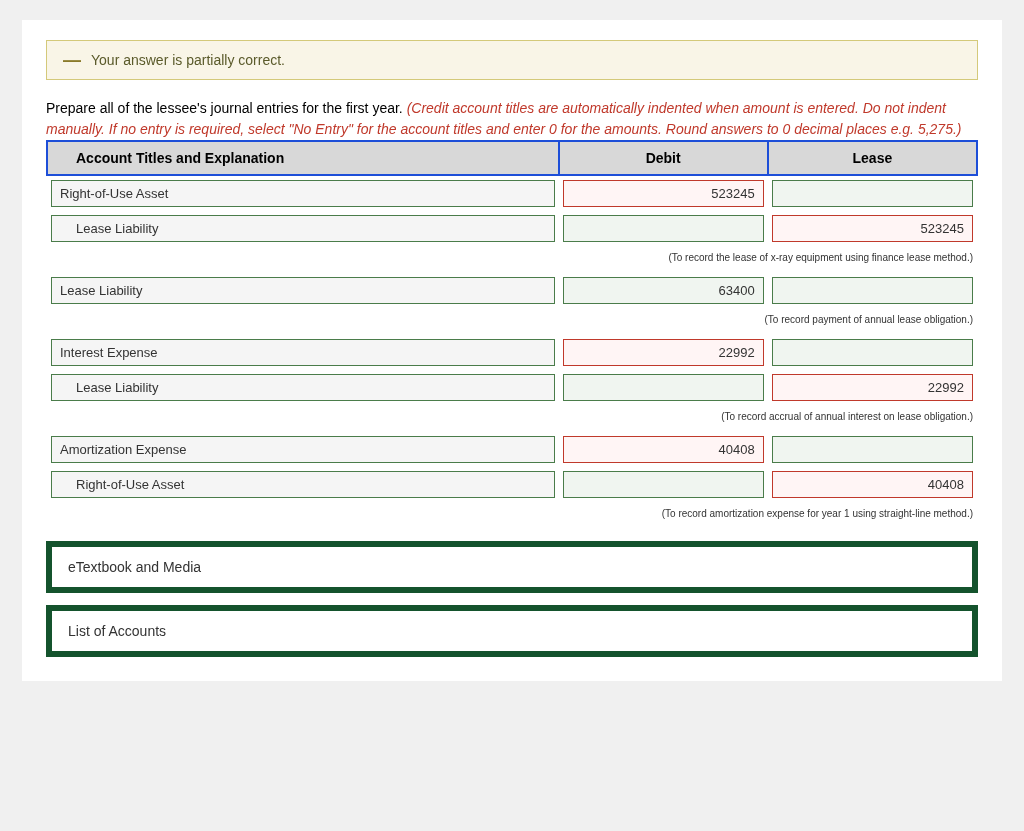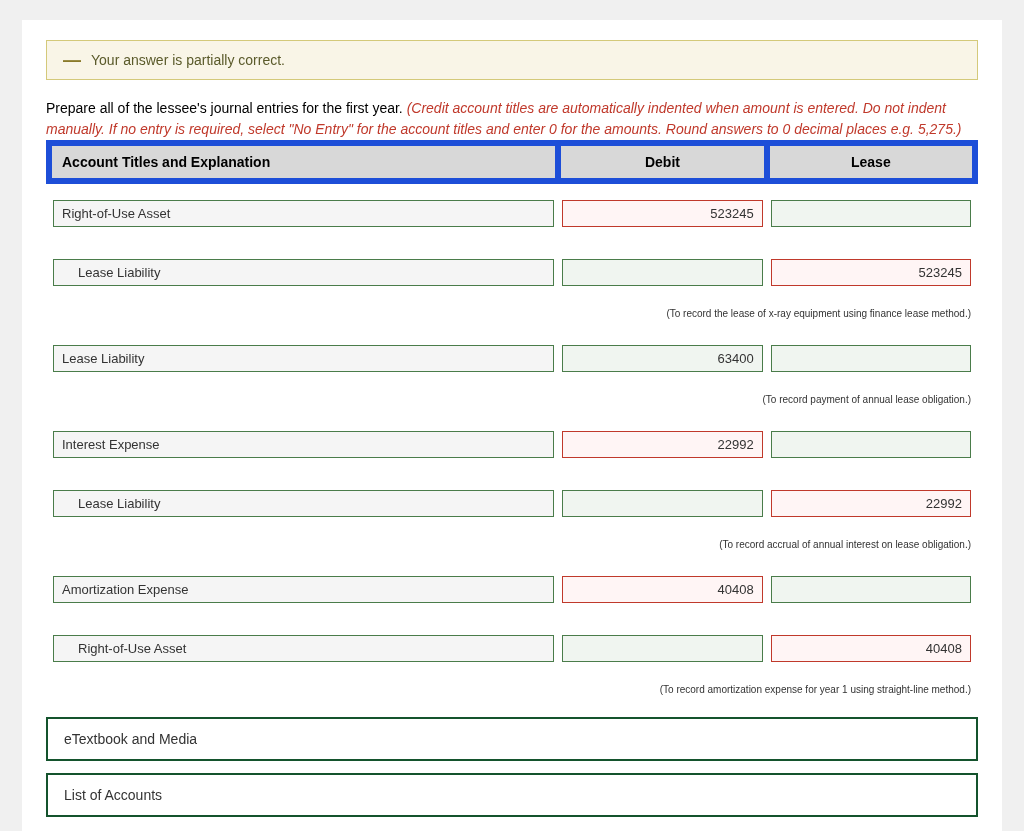--- a/index.html
+++ b/index.html
@@ -44,36 +44,36 @@
       color: #c0392b;
       font-style: italic;
     }
     .journal-table {
       width: 100%;
       border-collapse: collapse;
       margin-bottom: 6px;
     }
     .journal-table thead tr th {
       background: #d8d8d8;
-      border: 6px solid #1d4ed8;
-      padding: 8px 10px;
+      border: 2px solid #1d4ed8;
+      padding: 8px 28px;
       font-weight: bold;
       font-size: 14px;
     }
     .journal-table thead tr th:first-child {
       text-align: left;
       width: 55%;
     }
     .journal-table thead tr th:nth-child(2),
     .journal-table thead tr th:nth-child(3) {
       text-align: center;
       width: 22.5%;
     }
     .entry-row td {
-      padding: 16px 4px;
+      padding: 4px 4px;
       vertical-align: middle;
     }
     .entry-row td:first-child {
       width: 55%;
     }
     .account-input {
       width: 100%;
       padding: 5px 8px;
       border: 1px solid #4a7c4a;
       background: #f5f5f5;
@@ -98,21 +98,21 @@
       color: #333;
       text-align: right;
     }
     .note-row td {
       padding: 6px 4px 10px;
       font-size: 10px;
       color: #333;
       text-align: right;
     }
     .bottom-link {
-      border: 2px solid #14532d;
+      border: 6px solid #14532d;
       padding: 12px 16px;
       margin-top: 12px;
       font-size: 14px;
       color: #333;
       cursor: pointer;
       background: #fff;
     }
   </style>
 </head>
 <body>

